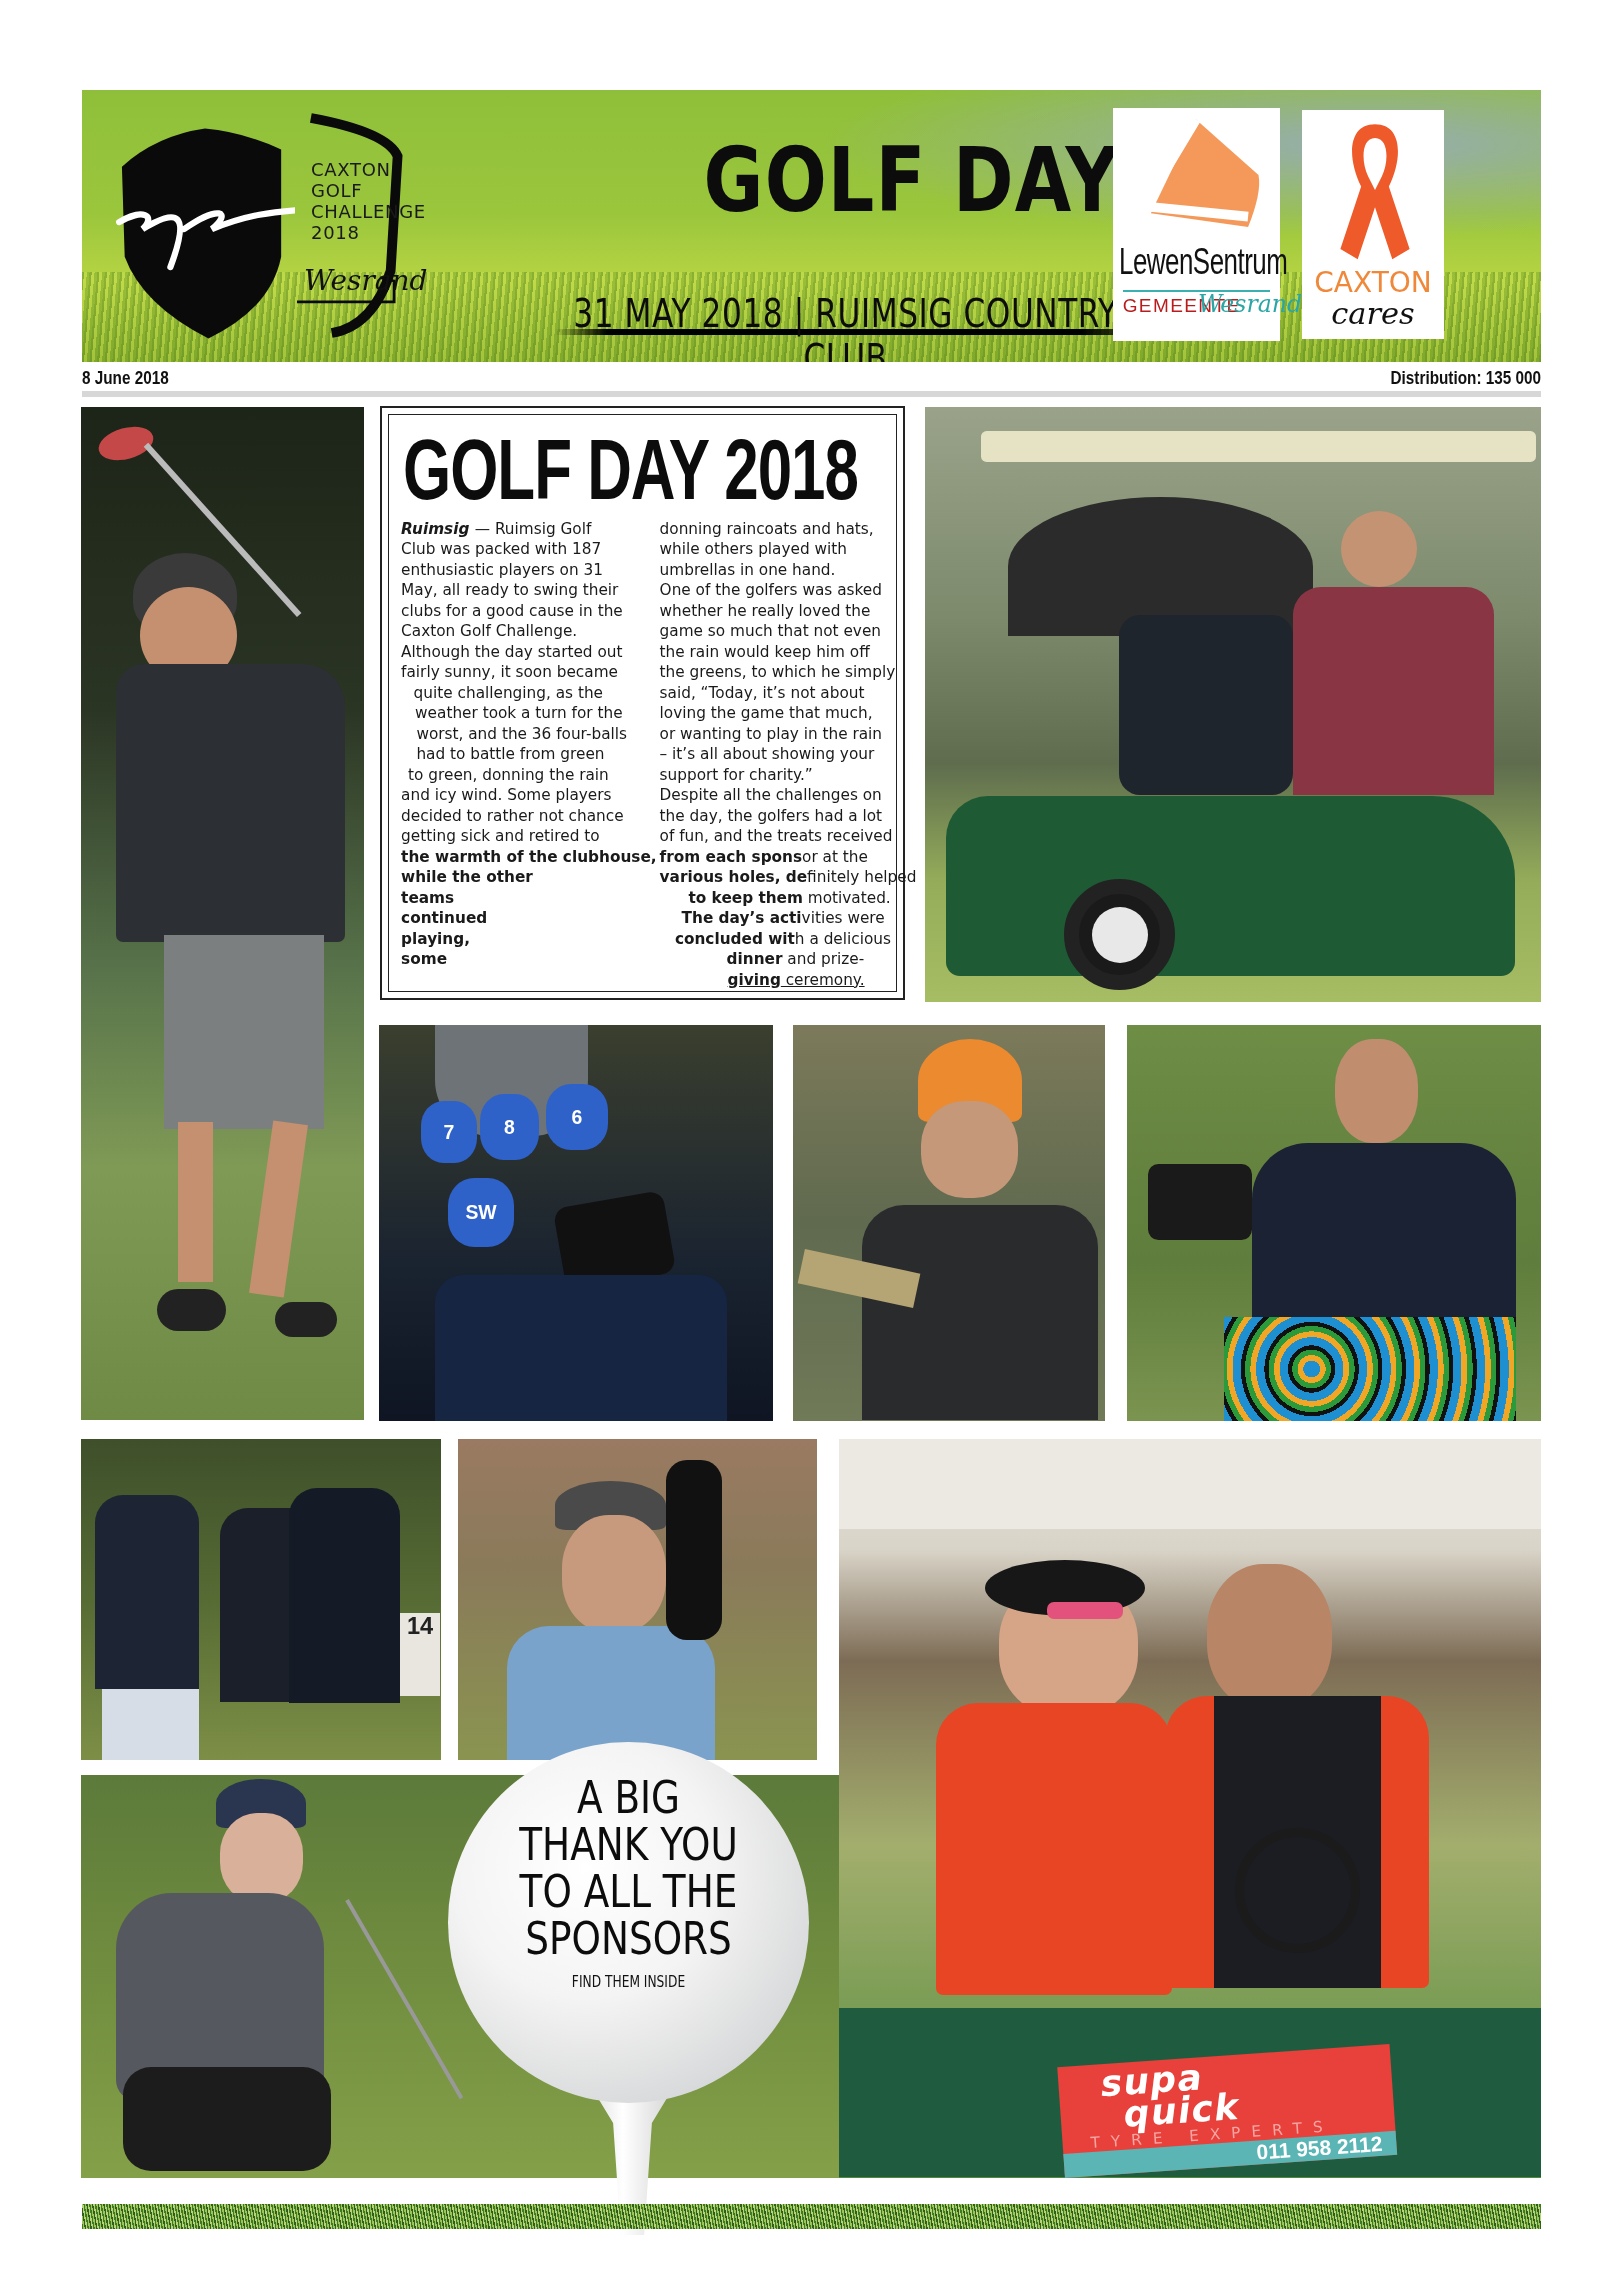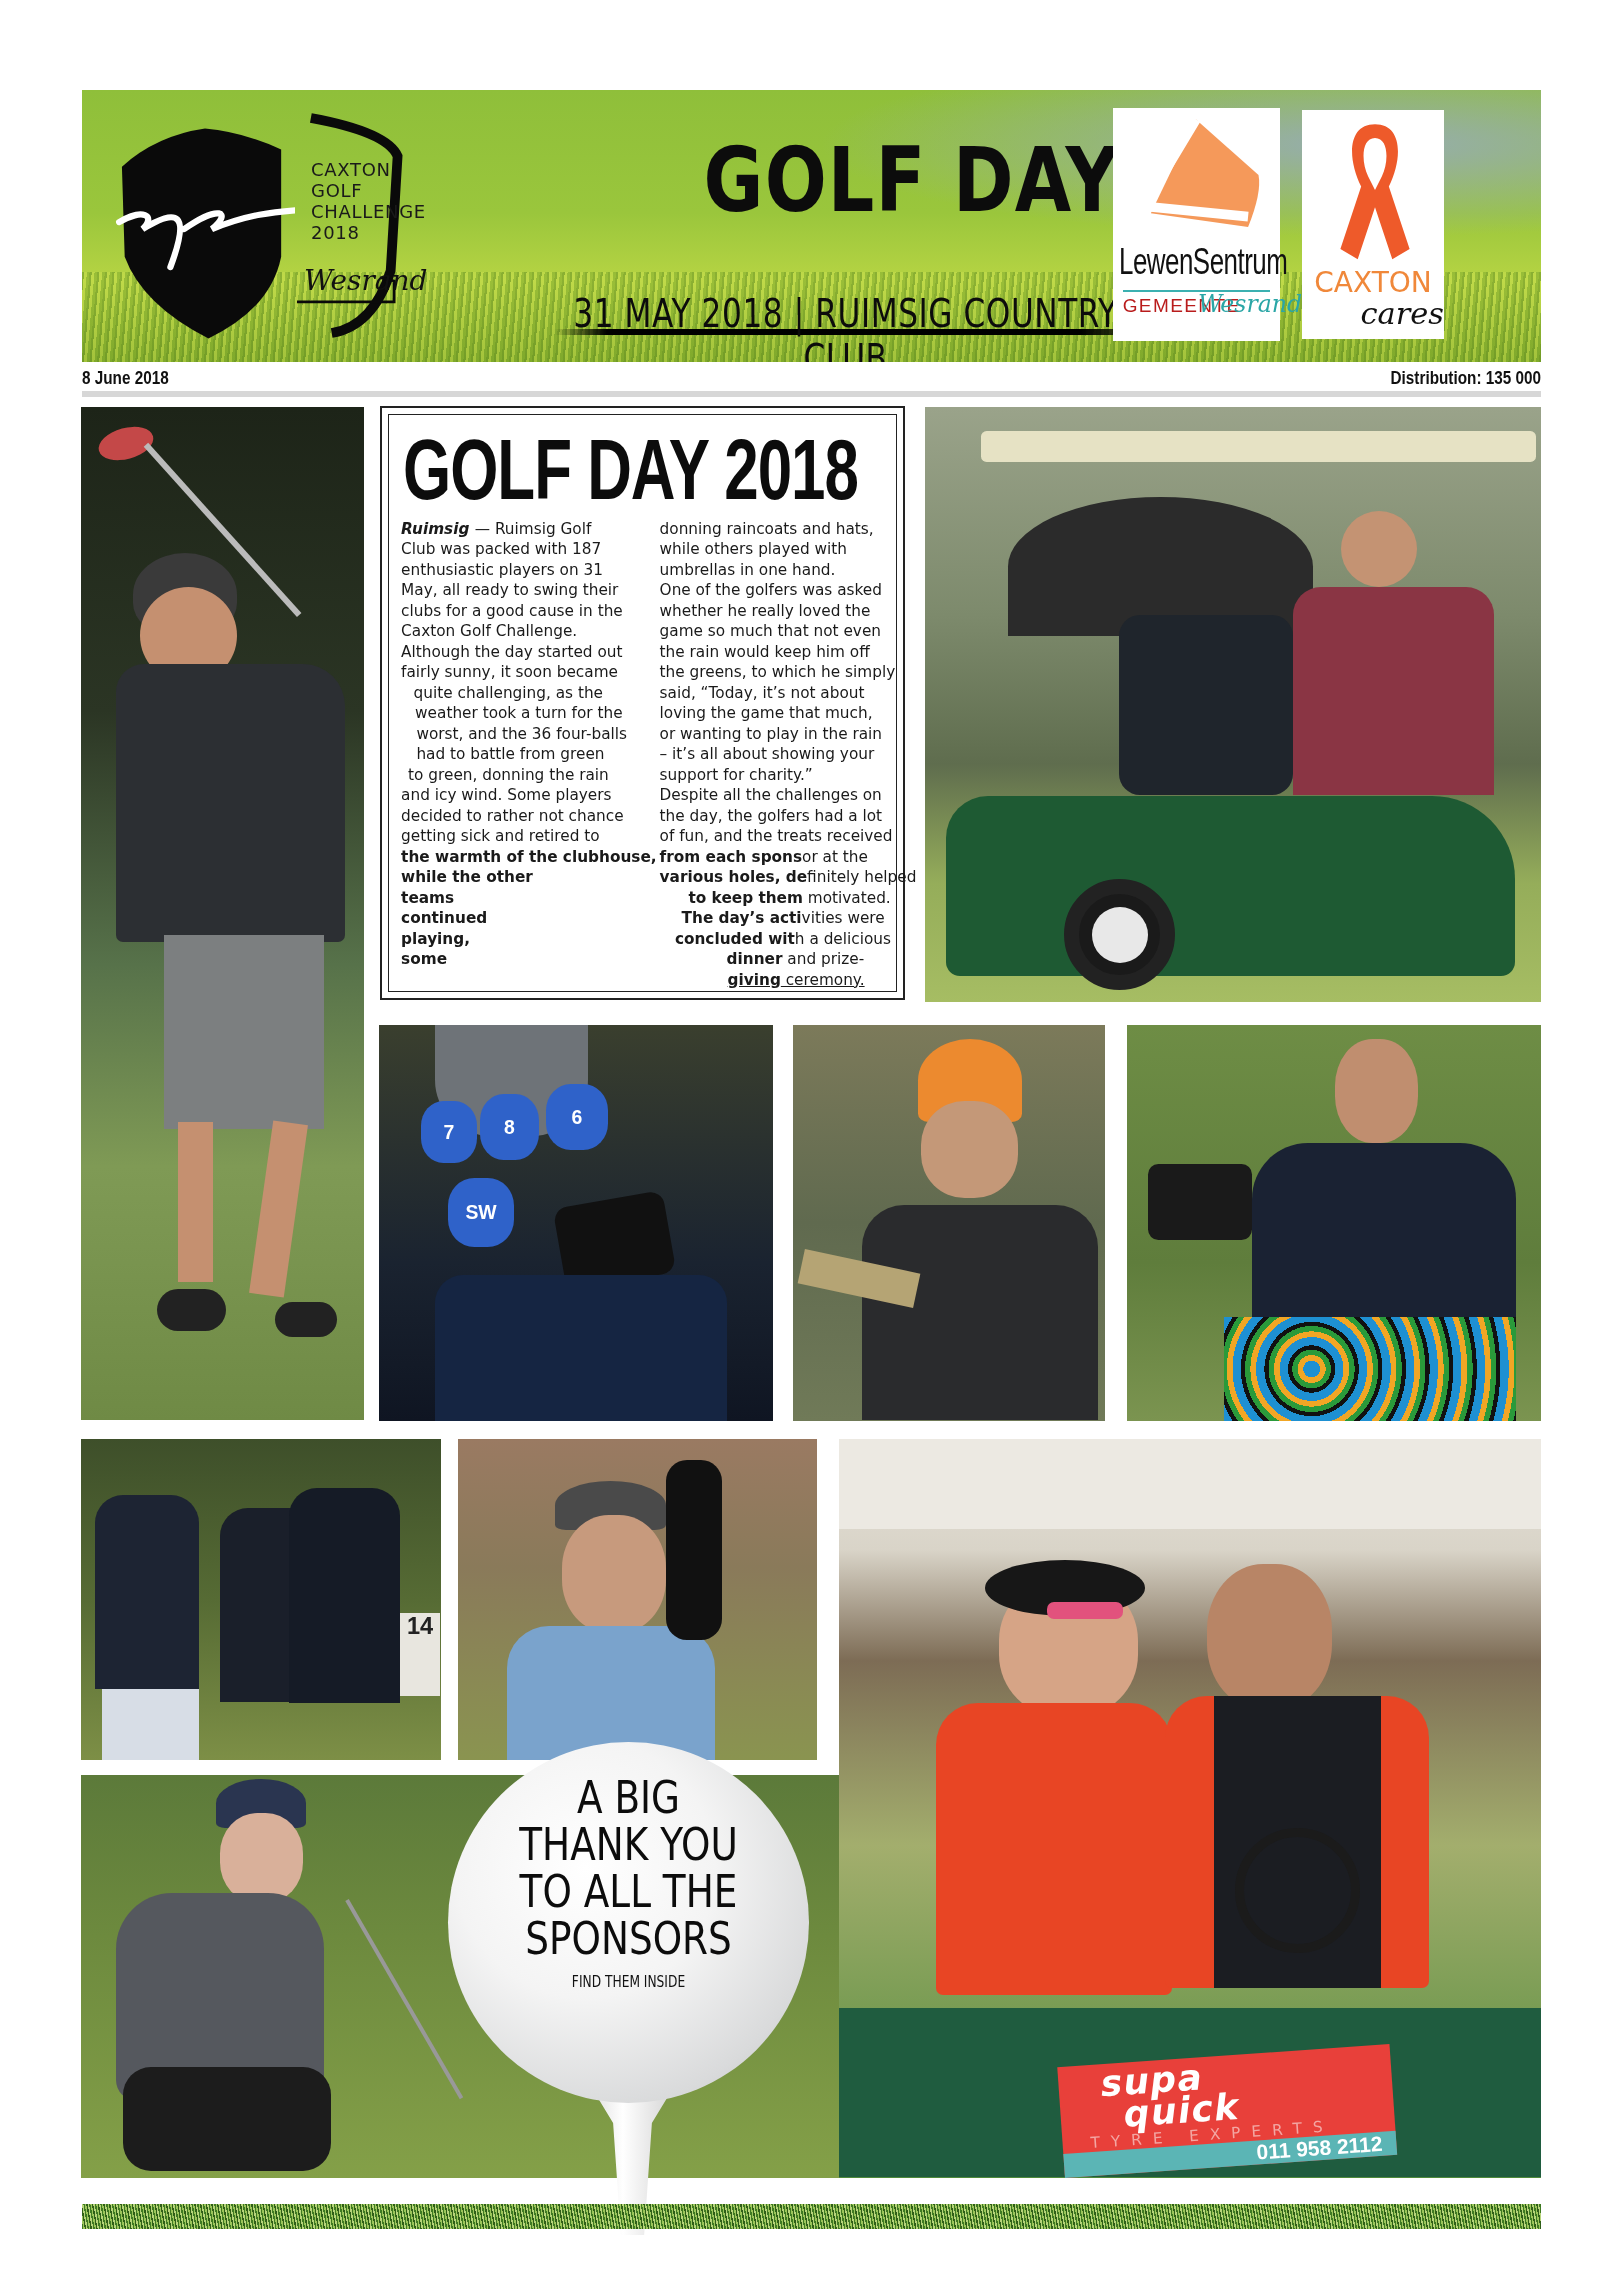--- a/index.html
+++ b/index.html
@@ -88,21 +88,21 @@
   <div style="position:absolute;left:5.6px;top:133px;width:155px;font-family:'Liberation Sans',sans-serif;font-size:36px;color:#111;transform:scaleX(0.72);transform-origin:left;white-space:nowrap;letter-spacing:-0.7px">LewenSentrum</div>
   <div style="position:absolute;left:9.7px;top:182px;width:147px;height:2.1px;background:#3bb0b0"></div>
   <div style="position:absolute;left:9.7px;top:187px;font-size:19px;color:#b91c1c;letter-spacing:1.4px">GEMEENTE</div>
   <div style="position:absolute;left:85px;top:182px;font-family:'DejaVu Serif',serif;font-style:italic;font-size:23.6px;color:#2aa6a6">Wesrand</div>
 </div>
 <div id="caxtoncares" class="abs logo-box">
   <svg style="position:absolute;left:28px;top:7px" width="90" height="153" viewBox="0 0 130 220">
     <path d="M65 10 C25 10 25 60 45 100 L15 190 L40 205 L65 130 L90 205 L115 190 L85 100 C105 60 105 10 65 10 Z M65 30 C85 30 85 65 75 85 L65 105 L55 85 C45 65 45 30 65 30 Z" fill="#ee5a2a" fill-rule="evenodd"></path>
   </svg>
   <div style="position:absolute;left:0;right:0;top:156px;text-align:center;font-family:'DejaVu Sans',sans-serif;font-size:28px;color:#f0883a">CAXTON</div>
-  <div style="position:absolute;left:0;right:0;top:186px;text-align:right;font-family:'DejaVu Serif',serif;font-style:italic;font-size:30.5px;color:#111">cares</div>
+  <div style="position:absolute;left:0;right:0;top:186px;text-align:center;font-family:'DejaVu Serif',serif;font-style:italic;font-size:30.5px;color:#111">cares</div>
 </div>
 
 <div id="dateline" class="abs">8 June 2018</div>
 <div id="distribution" class="abs">Distribution: 135 000</div>
 <div id="gray-rule" class="abs"></div>
 
 <div class="photo" style="left:81px;top:407px;width:283px;height:1013px;background:linear-gradient(180deg,#1d2418 0%,#2b3524 30%,#57724a 55%,#7f9a55 75%,#6f8a45 100%);">
   <div style="position:absolute;left:17.4px;top:21px;width:56px;height:31px;border-radius:50%;background:#c44848;transform:rotate(-15deg)"></div>
   <div style="position:absolute;left:62px;top:38px;width:5.6px;height:229px;background:#bbb;transform:rotate(-42deg);transform-origin:top"></div>
   <div style="position:absolute;left:52px;top:146px;width:104px;height:83px;border-radius:50% 50% 40% 40%;background:#3a3a3a"></div>

